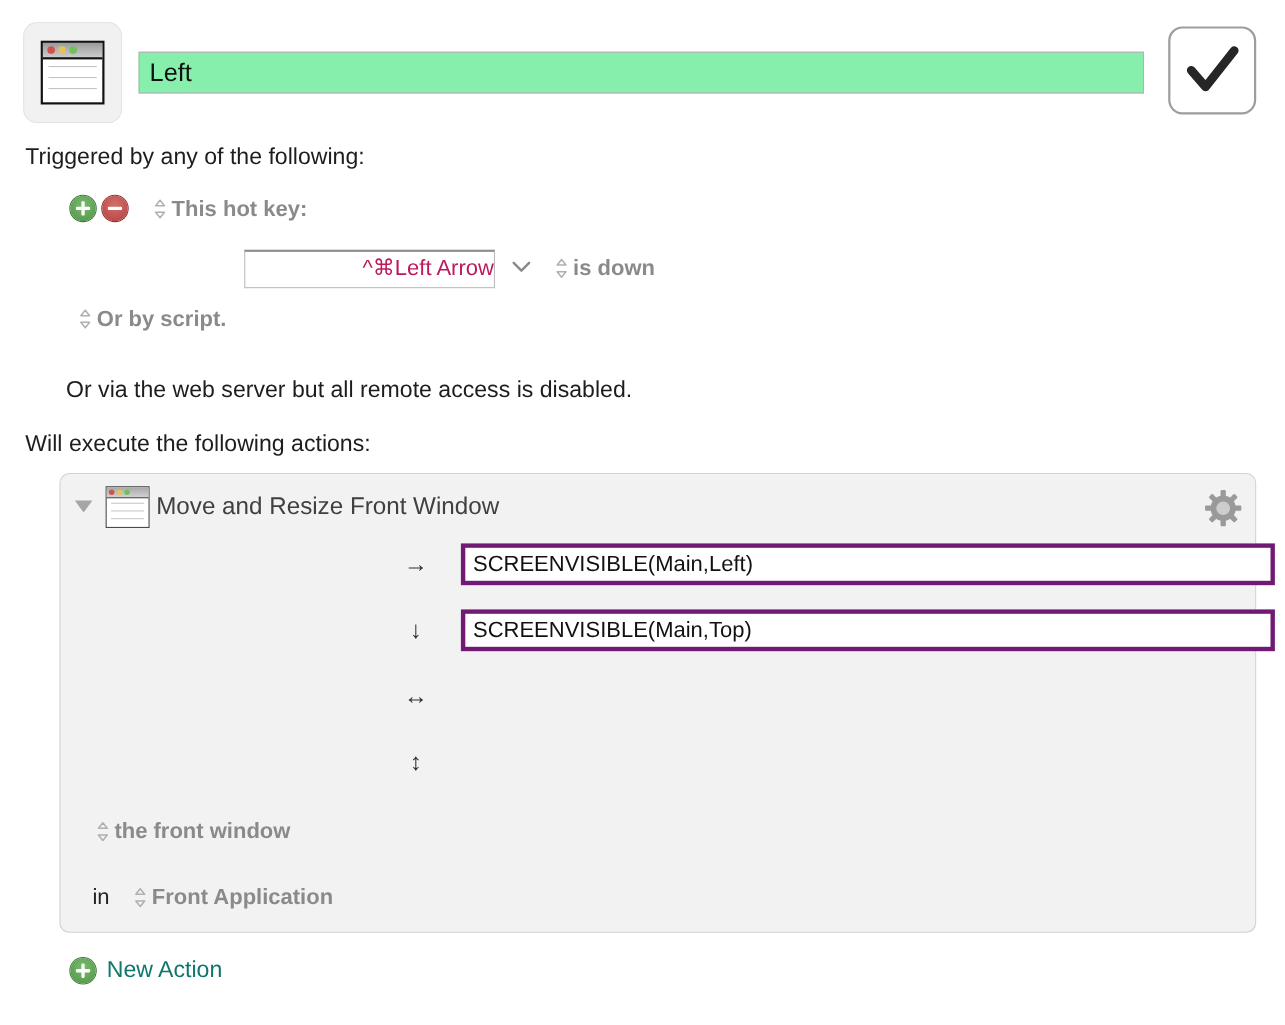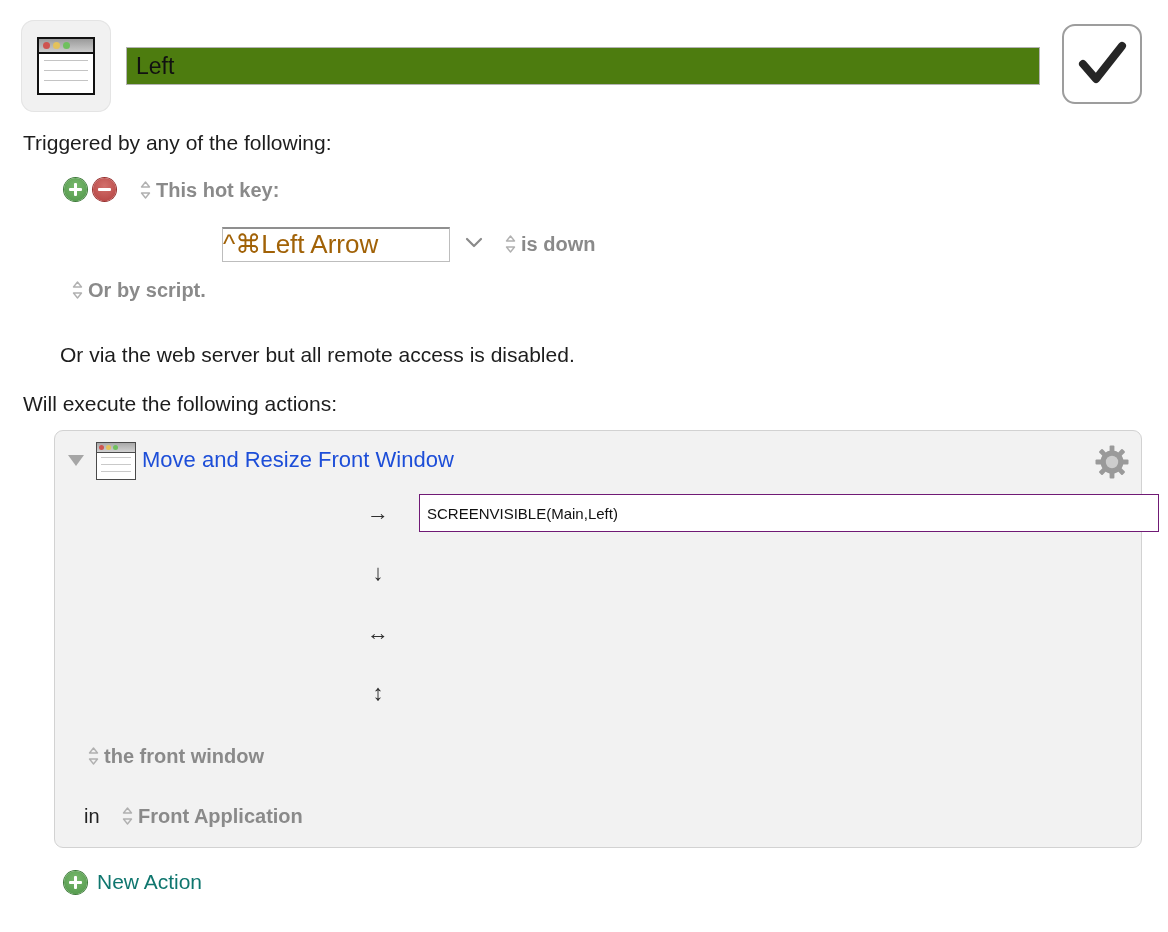--- a/index.html
+++ b/index.html
@@ -59,21 +59,21 @@
     display: block;
     height: 1px;
     background: #c4c4c4;
     margin-bottom: 9px;
   }
 
   .name-field {
     position: absolute;
     left: 126px; top: 47px;
     width: 914px; height: 38px;
-    background: #4d7c0f;
+    background: #86efac;
     border: 1px solid #b3b3b3;
     box-sizing: border-box;
     font-size: 23px;
     line-height: 36px;
     padding: 0 9px;
     color: #111;
     outline: none;
     font-family: "Liberation Sans", sans-serif;
   }
 
@@ -157,24 +157,24 @@
   }
 
   .hotkey-popup {
     position: absolute;
     left: 222px; top: 227px;
     width: 228px; height: 35px;
     background: #ffffff;
     border: 1px solid #bdbdbd;
     border-top: 2px solid #8f8f8f;
     box-sizing: border-box;
-    text-align: left;
-    font-size: 26px;
+    text-align: right;
+    font-size: 20px;
     line-height: 31px;
-    color: #a16207;
+    color: #be185d;
   }
   #hotkey-chevron {
     position: absolute;
     left: 463px; top: 234px;
     color: #8a8a8a;
   }
   #is-down-label {
     position: absolute;
     left: 505px; top: 233px;
     display: flex; align-items: center;
@@ -221,21 +221,21 @@
   }
   .panel-win-icon .dot { width: 5px; height: 5px; border-radius: 50%; }
   .panel-win-icon .lines { padding: 4px 4px 0 4px; }
   .panel-win-icon .lines i {
     display: block; height: 1px; background: #c9c9c9; margin-bottom: 6px;
   }
   #action-title {
     position: absolute;
     left: 87px; top: 16px;
     font-size: 22px;
-    color: #1d4ed8;
+    color: #404040;
     white-space: nowrap;
   }
   .gear-icon {
     position: absolute;
     right: 12px; top: 14px;
     width: 34px; height: 34px;
   }
 
   
   .param-row {
@@ -252,23 +252,23 @@
     font-size: 22px;
     color: #303030;
     line-height: 38px;
   }
   .param-row .field {
     position: absolute;
     left: 364px;
     width: 740px;
     height: 38px;
     background: #ffffff;
-    border: 1px solid #701a75;
-    box-sizing: border-box;
-    font-size: 15px;
+    border: 4px solid #701a75;
+    box-sizing: border-box;
+    font-size: 20px;
     line-height: 36px;
     padding: 0 7px;
     color: #111;
     font-family: "Liberation Sans", sans-serif;
     outline: none;
   }
   #front-window-label {
     position: absolute;
     left: 88px; top: 745px;
     display: flex; align-items: center;
@@ -422,20 +422,21 @@
       <circle cx="17" cy="17" r="6.2" fill="#cdcdcd"></circle>
     </svg>
   </div>
 
   <div class="param-row" style="top:63px;">
     <span class="arrow">→</span>
     <input class="field" type="text" value="SCREENVISIBLE(Main,Left)" style="">
   </div>
   <div class="param-row" style="top:123px;">
     <span class="arrow">↓</span>
+    <input class="field" type="text" value="SCREENVISIBLE(Main,Top)" style="">
   </div>
   <div class="param-row" style="top:183px;">
     <span class="arrow">↔</span>
   </div>
   <div class="param-row" style="top:243px;">
     <span class="arrow">↕</span>
   </div>
 </div>
 
 <div id="front-window-label" class="gray-bold">

